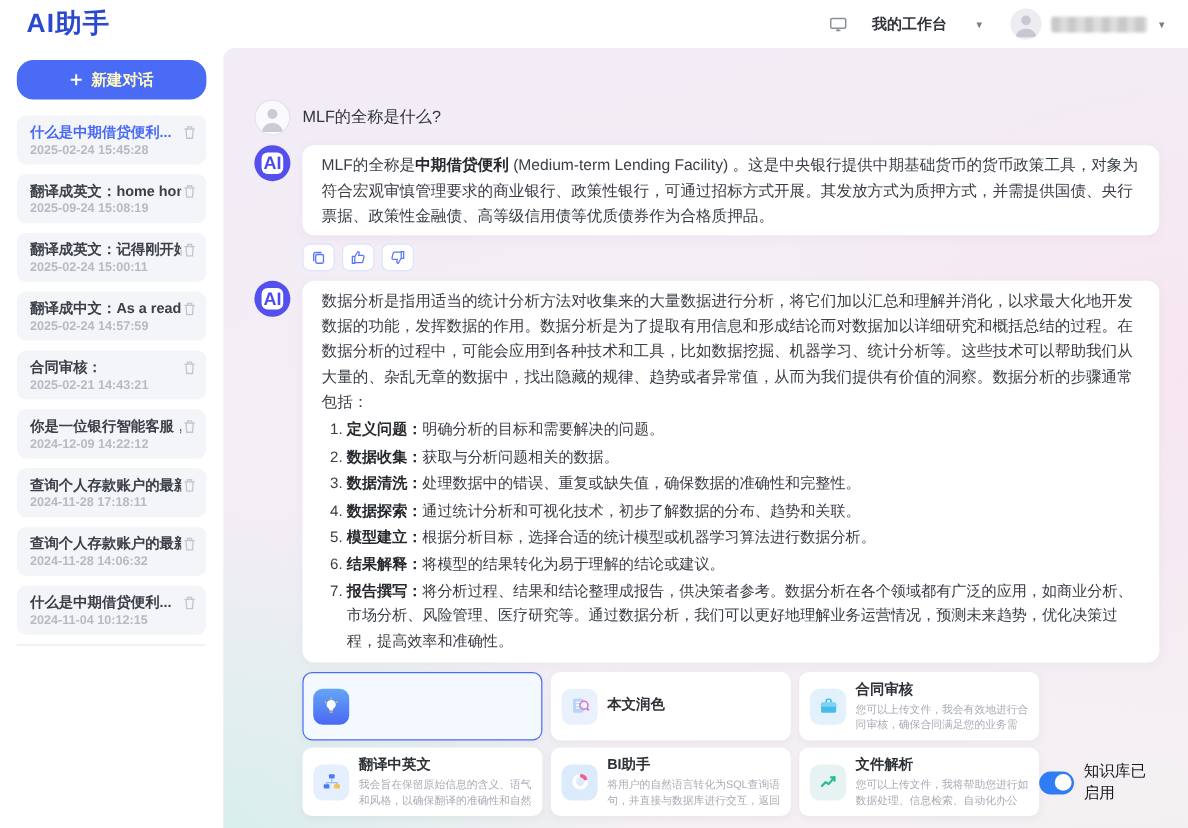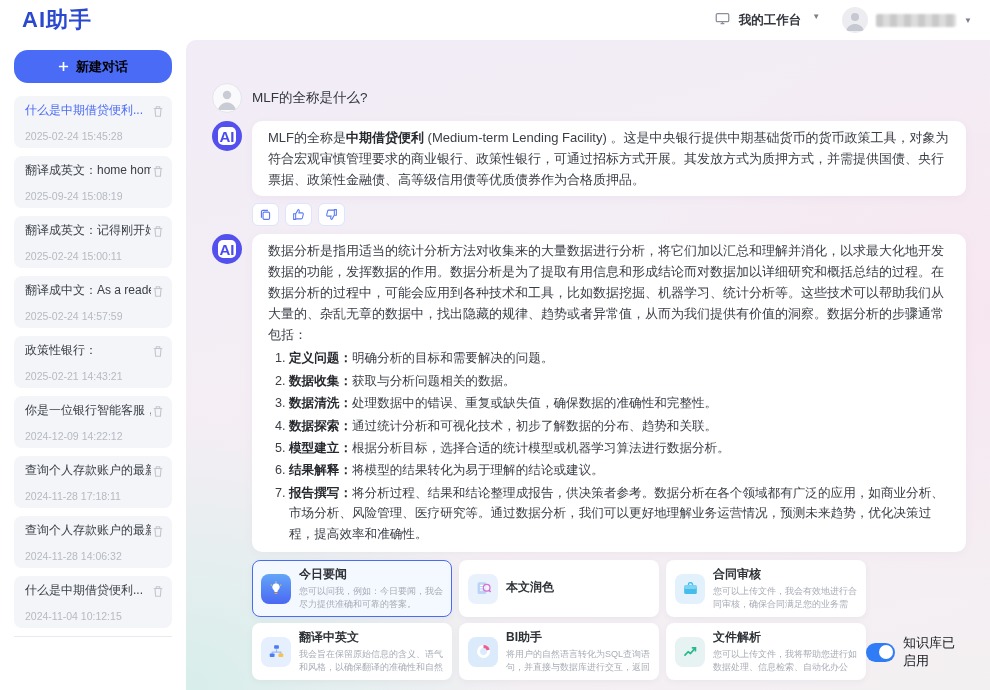--- a/index.html
+++ b/index.html
@@ -3,43 +3,43 @@
 <meta charset="utf-8">
 <style>
   * { margin:0; padding:0; box-sizing:border-box; }
   html,body { width:990px; height:690px; overflow:hidden;
     font-family:"Liberation Sans","DejaVu Sans",sans-serif; background:#fff; }
 
   .topbar { height:40px; display:flex; align-items:center; background:#fff;
     padding:0 18px 0 22px; }
   .logo { font-size:22px; font-weight:800; color:#2b49cf; letter-spacing:1px; }
   .topbar-right { margin-left:auto; display:flex; align-items:center; }
-  .workbench { display:flex; gap:9px; font-size:12.5px;
+  .workbench { display:flex; align-items:center; gap:21px; font-size:12.5px;
     font-weight:700; color:#33363c; cursor:pointer; }
   .caret { font-size:8px; color:#7a7f88; margin-left:2px; }
   .avatar-sm { width:26px; height:26px; border-radius:50%; background:#ededf1;
     display:flex; align-items:center; justify-content:center; margin:0 8px 0 22px;
     overflow:hidden; }
   .name-blur { width:80px; height:13px; border-radius:2px;
     background:repeating-linear-gradient(90deg,#c9c9c9 0 7px,#dcdcdc 7px 14px);
     filter:blur(1.3px); margin-right:6px; }
 
   .body { display:flex; height:650px; }
 
   
   .sidebar { width:186px; flex-shrink:0; background:#fff; padding:10px 14px 0 14px; }
-  .new-chat { height:33px; background:#4a6bf5; border-radius:14px; color:#000000;
+  .new-chat { height:33px; background:#4a6bf5; border-radius:14px; color:#fef9c3;
     display:flex; align-items:center; justify-content:center; gap:7px;
     font-size:13px; font-weight:700; cursor:pointer; margin-bottom:13px; }
   .chat-item { background:#f4f5f8; border-radius:8px; padding:7px 9px 6px 11px;
-    margin-bottom:8px; position:relative; cursor:pointer; }
+    margin-bottom:8px; position:relative; cursor:pointer;font-weight:bold; }
   .chat-item-title { font-size:12px; color:#3b4048; white-space:nowrap;
     overflow:hidden; width:126px; line-height:1.25; }
   .chat-item.active .chat-item-title { color:#4a6bf5; }
-  .chat-item-time { font-size:10.5px; color:#b6bac2; margin-top:12px; }
+  .chat-item-time { font-size:10.5px; color:#b6bac2; margin-top:1px; }
   .trash { position:absolute; right:8px; top:8px; cursor:pointer; }
   .side-divider { border:none; border-top:1px solid #e9eaee; margin:2px 0 0; }
 
   
   .main { flex:1; border-top-left-radius:10px; padding:4px 24px 10px 26px;
     display:flex; flex-direction:column;
     background:
       radial-gradient(45% 45% at 100% 42%, rgba(247,230,240,.95), rgba(247,230,240,0) 100%),
       radial-gradient(42% 42% at 0% 100%, rgba(214,238,234,.95), rgba(214,238,234,0) 100%),
       linear-gradient(165deg,#f1ecf6 0%,#f5eef4 55%,#f3f0f2 100%); justify-content: flex-end; }
@@ -144,21 +144,21 @@
           </svg></span>
     </div>
     <div class="chat-item">
       <div class="chat-item-title">翻译成中文：As a reader...</div>
       <div class="chat-item-time">2025-02-24 14:57:59</div>
       <span class="trash"><svg width="12" height="13" viewBox="0 0 14 15">
             <path d="M2 4h10M5 4V2h4v2M3.5 4l.7 9h5.6l.7-9" fill="none" stroke="#c3c6cf" stroke-width="1.3"></path>
           </svg></span>
     </div>
     <div class="chat-item">
-      <div class="chat-item-title">政策性银行：</div>
+      <div class="chat-item-title">合同审核：</div>
       <div class="chat-item-time">2025-02-21 14:43:21</div>
       <span class="trash"><svg width="12" height="13" viewBox="0 0 14 15">
             <path d="M2 4h10M5 4V2h4v2M3.5 4l.7 9h5.6l.7-9" fill="none" stroke="#c3c6cf" stroke-width="1.3"></path>
           </svg></span>
     </div>
     <div class="chat-item">
       <div class="chat-item-title">你是一位银行智能客服，...</div>
       <div class="chat-item-time">2024-12-09 14:22:12</div>
       <span class="trash"><svg width="12" height="13" viewBox="0 0 14 15">
             <path d="M2 4h10M5 4V2h4v2M3.5 4l.7 9h5.6l.7-9" fill="none" stroke="#c3c6cf" stroke-width="1.3"></path>
@@ -251,24 +251,20 @@
       <div class="qa-grid">
 
         <div class="qa-card active">
           <div class="qa-icon" style="background:linear-gradient(180deg,#64a5f8,#4a68f3)">
             <svg width="18" height="18" viewBox="0 0 24 24">
                 <path d="M12 4.5a5 5 0 0 1 2.9 9.1c-.6.4-.9 1.1-.9 1.8v.6h-4v-.6c0-.7-.3-1.4-.9-1.8A5 5 0 0 1 12 4.5z" fill="#fff"></path>
                 <rect x="10" y="17" width="4" height="1.8" rx=".9" fill="#f6a23c"></rect>
                 <path d="M5 6l1.5 1.5M19 6l-1.5 1.5M12 1.8v2" stroke="#f6c14b" stroke-width="1.4"></path>
               </svg>
           </div>
-          <div>
-            <div class="qa-title">今日要闻</div>
-            <div class="qa-desc">您可以问我，例如：今日要闻，我会尽力提供准确和可靠的答案。</div>
-          </div>
         </div>
 
         <div class="qa-card">
           <div class="qa-icon" style="background:#e9f1fd">
             <svg width="19" height="19" viewBox="0 0 24 24">
                 <rect x="4.5" y="4" width="11" height="15" rx="2" fill="#b9d4f7"></rect>
                 <path d="M7.5 8h6M7.5 11h6M7.5 14h3.5" stroke="#fff" stroke-width="1.5"></path>
                 <circle cx="16" cy="11" r="4.2" fill="rgba(255,255,255,.55)" stroke="#d86fd2" stroke-width="1.6"></circle>
                 <path d="M19 14.2 21 16.4" stroke="#d86fd2" stroke-width="2"></path>
               </svg>

